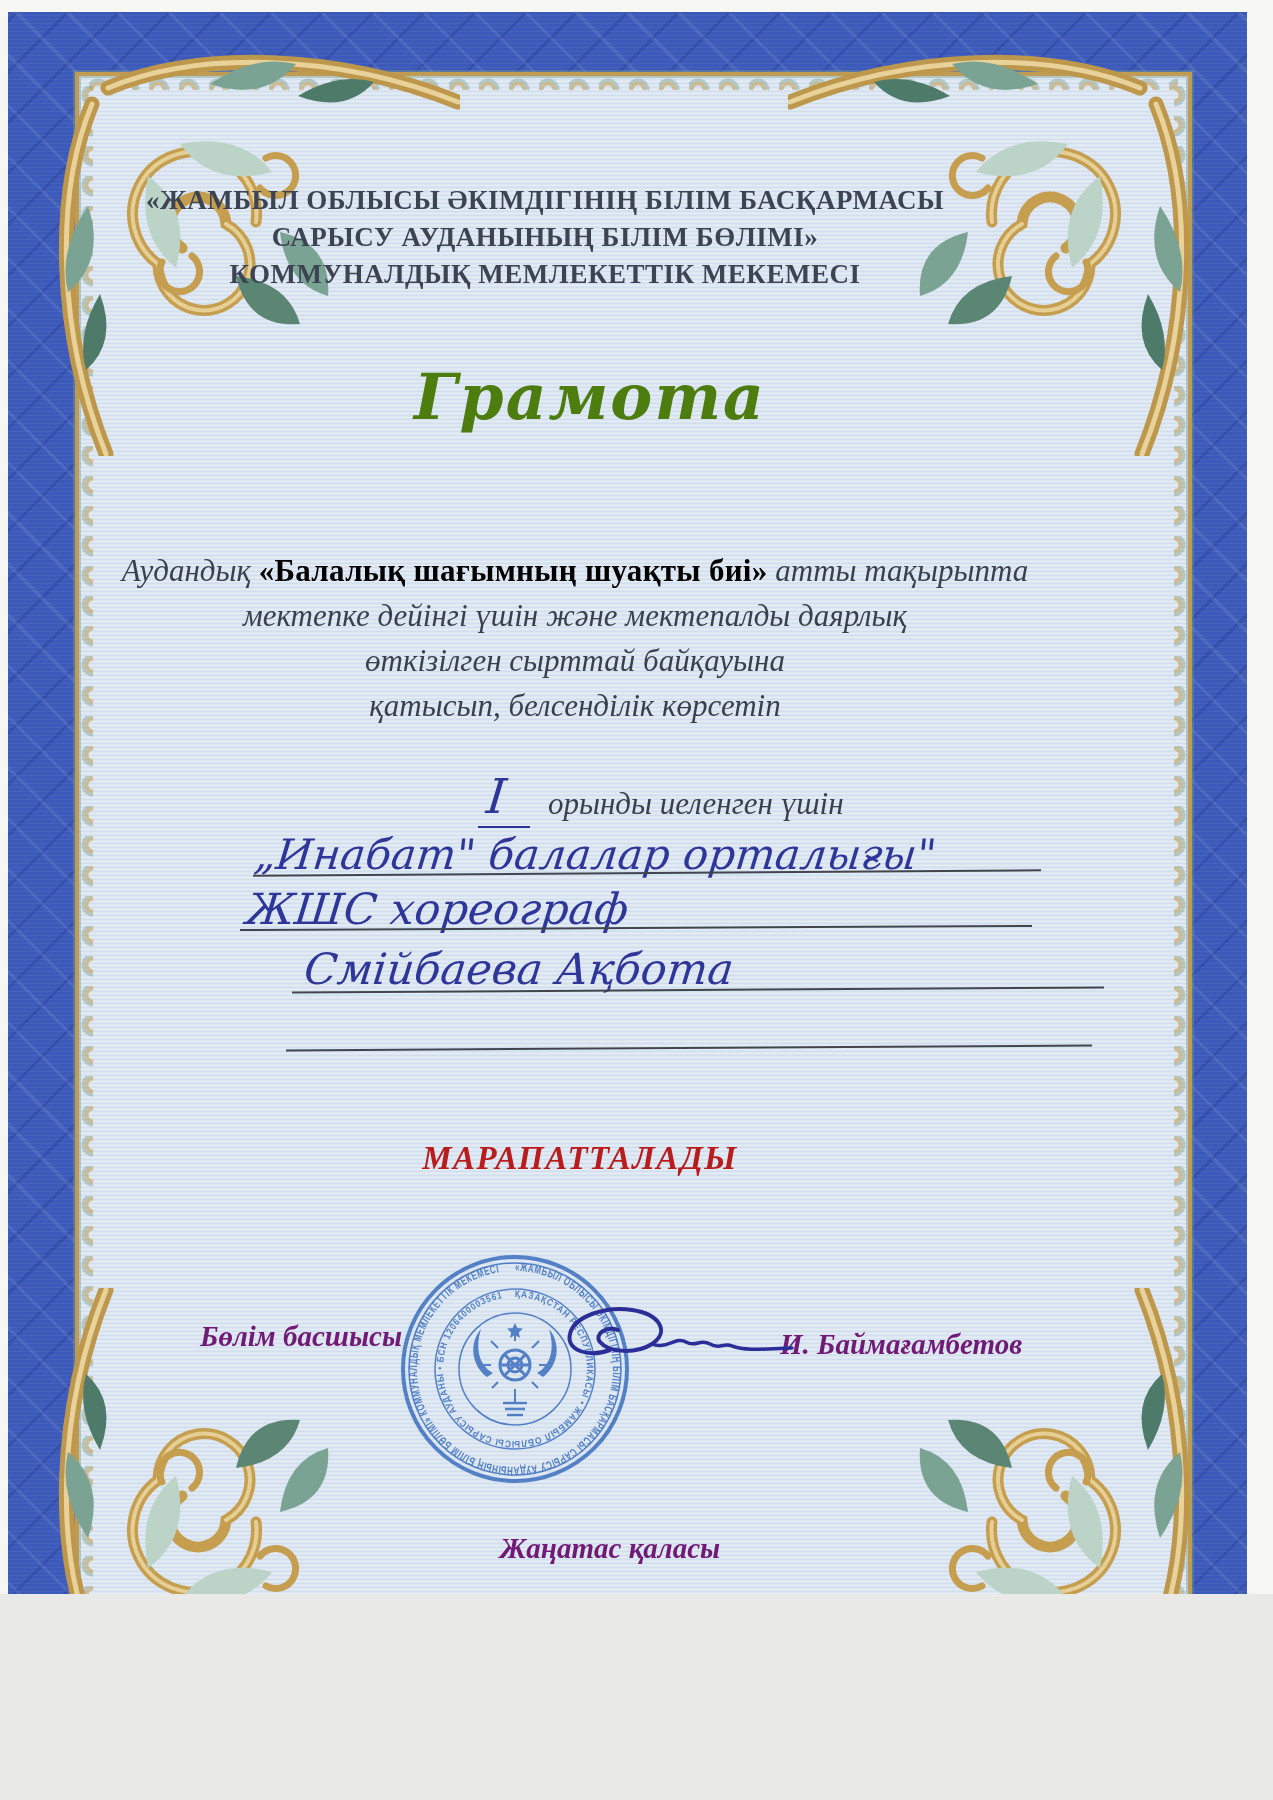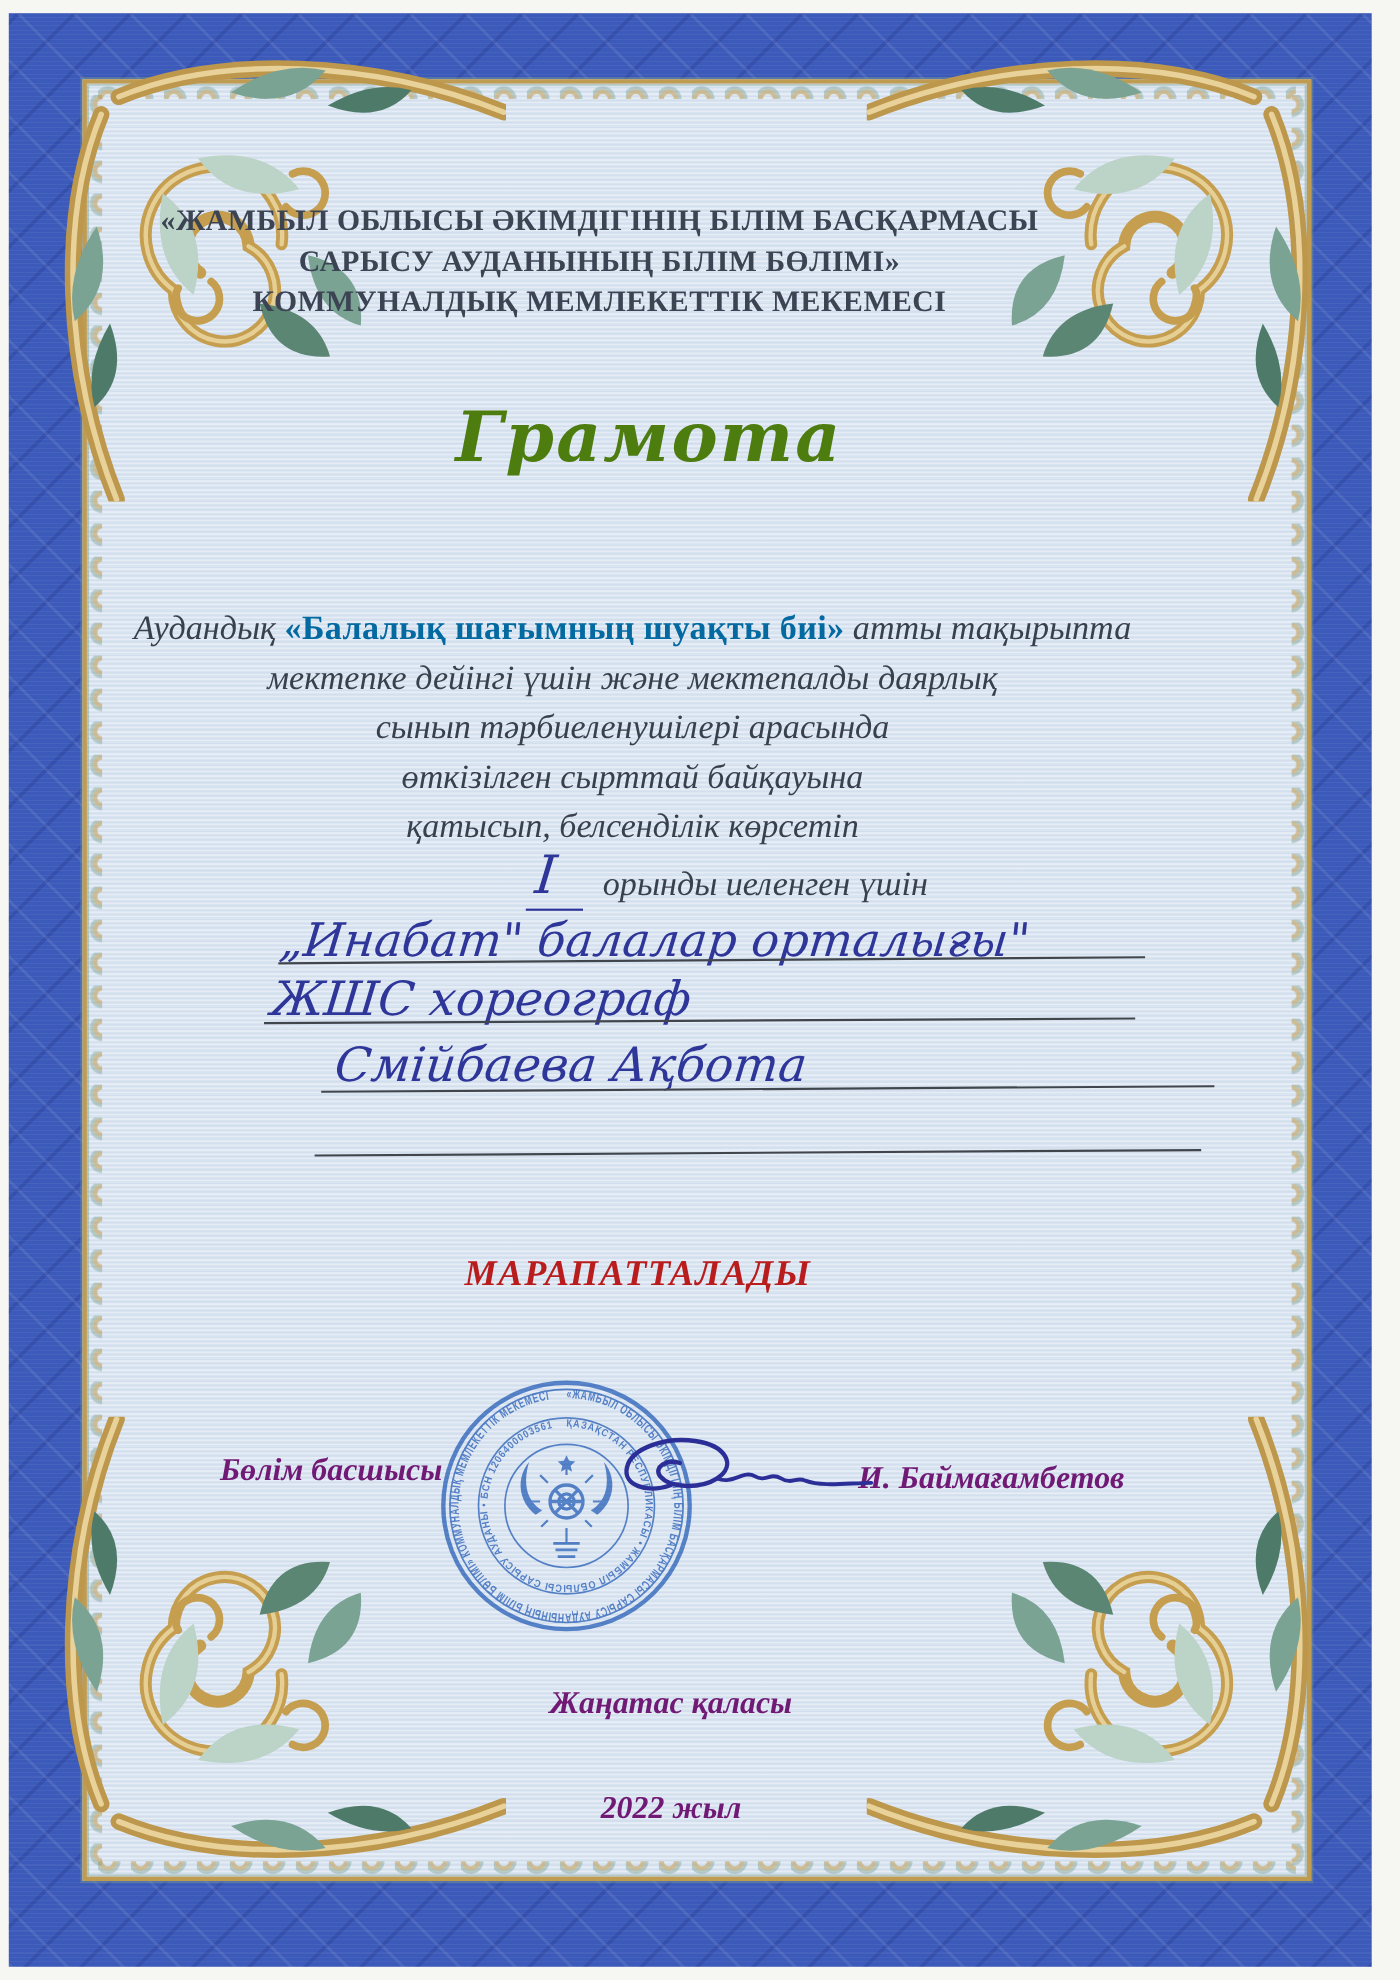--- a/index.html
+++ b/index.html
@@ -1,17 +1,17 @@
 <!DOCTYPE html>
 <html><head>
 <meta charset="utf-8">
 <style>
   html,body{margin:0;padding:0;}
   body{background:#e9e9e7;font-family:"Liberation Serif", serif;}
-  .page{position:relative;width:1273px;height:1800px;margin:0 auto;background:#f6f6f3;overflow:hidden;text-decoration:underline;}
+  .page{position:relative;width:1273px;height:1594px;margin:0 auto;background:#f6f6f3;overflow:hidden;text-decoration:underline;}
 
   
   .blue-frame{position:absolute;left:8px;top:12px;width:1239px;height:1776px;
     background-color:#3c5ab9;
     background-image:
       repeating-linear-gradient(45deg, rgba(255,255,255,.08) 0 3px, transparent 3px 36px),
       repeating-linear-gradient(-45deg, rgba(8,18,90,.14) 0 3px, transparent 3px 36px),
       repeating-linear-gradient(0deg, rgba(255,255,255,.05) 0 1px, transparent 1px 4px);
   }
 
@@ -43,21 +43,21 @@
   .corner.tr{left:788px;top:26px;transform:scaleX(-1);}
   .corner.bl{left:30px;top:1288px;transform:scaleY(-1);}
   .corner.br{left:788px;top:1288px;transform:scale(-1,-1);}
 
   .t{position:absolute;white-space:nowrap;}
   .center-wrap{position:absolute;left:75px;width:1040px;text-align:center;}
 
   .org{font-weight:bold;font-size:27px;line-height:37px;color:#3c4454;letter-spacing:.5px;}
   .title{font-family:"DejaVu Serif", serif;font-style:italic;font-weight:bold;font-size:63px;color:#4d7c0f;letter-spacing:2px;}
   .body-par{font-style:italic;font-size:31px;line-height:45px;color:#39404d;}
-  .body-par b{font-style:normal;font-weight:bold;color:#0369a1;letter-spacing:.3px;}
+  .body-par b{font-style:normal;font-weight:bold;color:#000000;letter-spacing:.3px;}
   .place-label{font-style:italic;font-size:31px;color:#39404d;}
   .hand{font-family:"DejaVu Serif", serif;font-style:italic;color:#2f3699;transform:skewX(-6deg);transform-origin:left bottom;}
   .rule{position:absolute;height:2px;background:#41464d;}
   .award{font-weight:bold;font-style:italic;font-size:33px;letter-spacing:1.5px;color:#b91c1c;}
   .sig-label{font-weight:bold;font-style:italic;font-size:29px;color:#701a75;}
   .footer-line{font-weight:bold;font-style:italic;font-size:29px;color:#701a75;}
 
   .stamp{position:absolute;left:383px;top:1237px;width:264px;height:264px;opacity:.88;mix-blend-mode:multiply;}
   .signature{position:absolute;left:548px;top:1292px;width:250px;height:95px;}
 </style>
@@ -111,21 +111,20 @@
     <div class="org">КОММУНАЛДЫҚ МЕМЛЕКЕТТІК МЕКЕМЕСІ</div>
   </div>
 
   <div class="center-wrap" style="top:360px;left:90px;width:1000px;">
     <span class="title">Грамота</span>
   </div>
 
   <div class="center-wrap body-par" style="top:548px;left:55px;width:1040px;">
     <div><span>Аудандық  </span><b>«Балалық шағымның шуақты биі»</b><span> атты тақырыпта</span></div>
     <div>мектепке дейінгі үшін және мектепалды даярлық</div>
-    <div>сынып  тәрбиеленушілері арасында</div>
     <div>өткізілген сырттай байқауына</div>
     <div>қатысып, белсенділік көрсетіп</div>
   </div>
 
   <div class="t hand" style="left:484px;top:768px;font-size:48px;">I</div>
   <div class="rule" style="left:478px;top:826px;width:52px;background:#2f3699;"></div>
   <div class="t place-label" style="left:548px;top:786px;">орынды иеленген үшін</div>
 
   <div class="t hand" style="left:252px;top:830px;font-size:42px;">„Инабат" балалар орталығы"</div>
   <div class="rule" style="left:253px;top:872px;width:788px;transform:rotate(-0.4deg);"></div>

